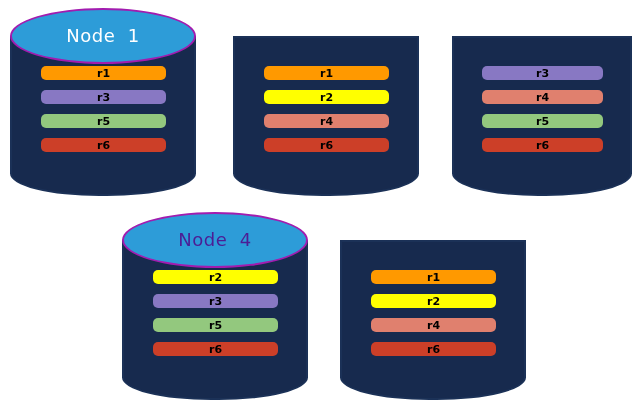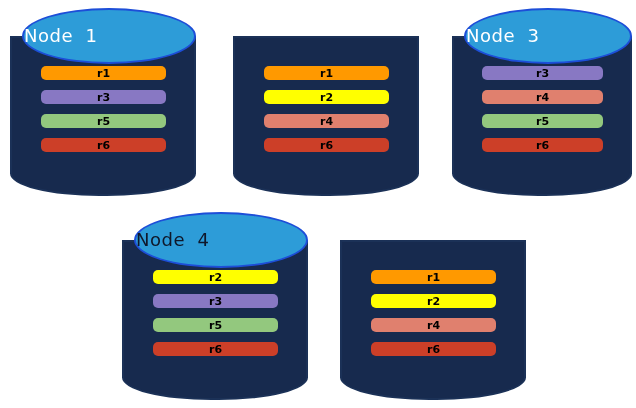--- a/index.html
+++ b/index.html
@@ -34,30 +34,30 @@
     left: 0;
     right: 0;
     background: #172a4e;
     border: 2px solid #1b3157;
     box-sizing: border-box;
     border-bottom-left-radius: 48% 14%;
     border-bottom-right-radius: 48% 14%;
   }
   .cyl-top {
     position: absolute;
-    left: 12px;
+    left: 0;
     right: 0;
     background: #2d9cd8;
-    border: 2px solid #1d4ed8;
+    border: 2px solid #a21caf;
     box-sizing: border-box;
     border-radius: 50% / 50%;
     z-index: 3;
     display: flex;
     align-items: center;
-    justify-content: flex-start;
+    justify-content: center;
   }
   .node-label {
     position: relative;
     color: #ffffff;
     font-size: 18px;
     letter-spacing: 0.5px;
     white-space: pre;
     z-index: 4;
     text-align: center;
     line-height: 1;
@@ -104,34 +104,31 @@
       <div class="cyl-body" style="top: 28px; height: 160px; background: rgb(23, 42, 78);"></div>
       <div class="bars" style="left: 31px; width: 125px; top: 58px;">
         <div class="bar" style="background: rgb(255, 153, 0);">r1</div>
         <div class="bar" style="background: rgb(255, 255, 0);">r2</div>
         <div class="bar" style="background: rgb(224, 128, 110);">r4</div>
         <div class="bar" style="background: rgb(204, 63, 40);">r6</div>
       </div>
     </div>
     <div class="node" style="left: 452px; top: 8px; width: 180px; height: 188px;">
       <div class="cyl-body" style="top: 28px; height: 160px; background: rgb(23, 42, 78);"></div>
-      <div class="cyl-top" style="top: 0px; height: 56px; background: rgb(45, 156, 216);">
-        <div class="node-label" style="color: rgb(255, 255, 255);">Node  3</div>
-      </div>
       <div class="bars" style="left: 30px; width: 121px; top: 58px;">
         <div class="bar" style="background: rgb(136, 120, 195);">r3</div>
         <div class="bar" style="background: rgb(224, 128, 110);">r4</div>
         <div class="bar" style="background: rgb(147, 200, 126);">r5</div>
         <div class="bar" style="background: rgb(204, 63, 40);">r6</div>
       </div>
     </div>
     <div class="node" style="left: 122px; top: 212px; width: 186px; height: 188px;">
       <div class="cyl-body" style="top: 28px; height: 160px; background: rgb(23, 42, 78);"></div>
       <div class="cyl-top" style="top: 0px; height: 56px; background: rgb(45, 156, 216);">
-        <div class="node-label" style="color: #0f172a;">Node  4</div>
+        <div class="node-label" style="color: #4c1d95;">Node  4</div>
       </div>
       <div class="bars" style="left: 31px; width: 125px; top: 58px;">
         <div class="bar" style="background: rgb(255, 255, 0);">r2</div>
         <div class="bar" style="background: rgb(136, 120, 195);">r3</div>
         <div class="bar" style="background: rgb(147, 200, 126);">r5</div>
         <div class="bar" style="background: rgb(204, 63, 40);">r6</div>
       </div>
     </div>
     <div class="node" style="left: 340px; top: 212px; width: 186px; height: 188px;">
       <div class="cyl-body" style="top: 28px; height: 160px; background: rgb(23, 42, 78);"></div>

